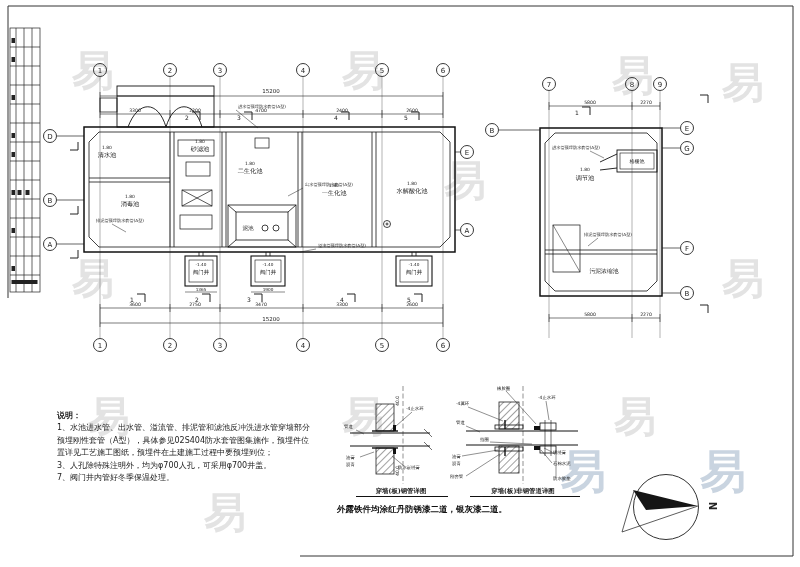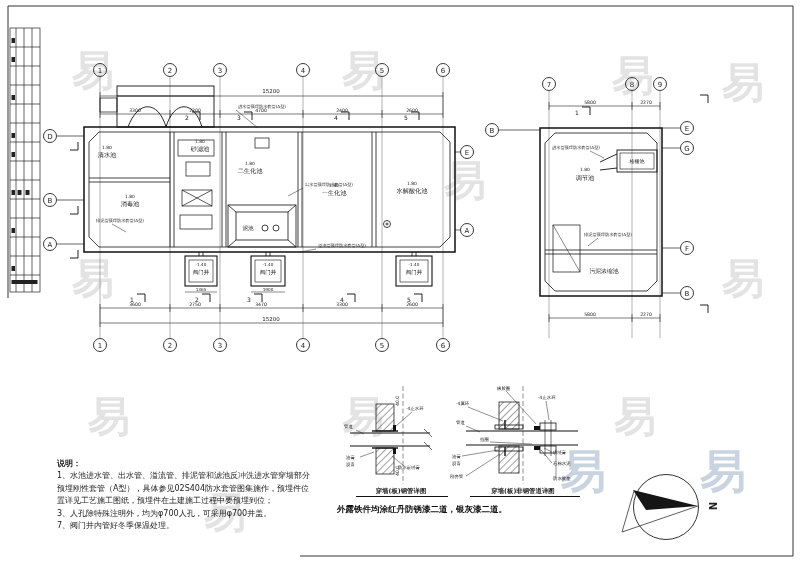--- a/index.html
+++ b/index.html
@@ -3,21 +3,21 @@
 <meta charset="utf-8">
 <style>
   html,body{margin:0;padding:0;background:#888;}
   .sheet{position:relative;width:800px;height:567px;background:#ffffff;overflow:hidden;
          font-family:"DejaVu Sans","Liberation Sans",sans-serif;color:#222;}
   .wm{position:absolute;font-size:42px;color:#e3e3e3;font-weight:bold;user-select:none;
       font-family:"DejaVu Sans",sans-serif;line-height:1;z-index:1;}
   .wm.blue{color:#c9d4e0;font-size:46px;}
   svg.cad{position:absolute;left:0;top:0;z-index:2;}
   svg.cad text{fill:#222;font-family:"DejaVu Sans","Liberation Sans",sans-serif;}
-  .notes{position:absolute;left:57px;top:458px;width:258px;z-index:3;
+  .notes{position:absolute;left:57px;top:410px;width:258px;z-index:3;
          font-size:8px;line-height:1.55;color:#1b1b1b;}
   .notes .t{font-weight:bold;}
   .paint-note{position:absolute;left:337px;top:504px;width:320px;z-index:3;
               font-size:8.5px;color:#111;font-weight:bold;}
 </style>
 </head>
 <body>
 
 <div class="sheet">
 

